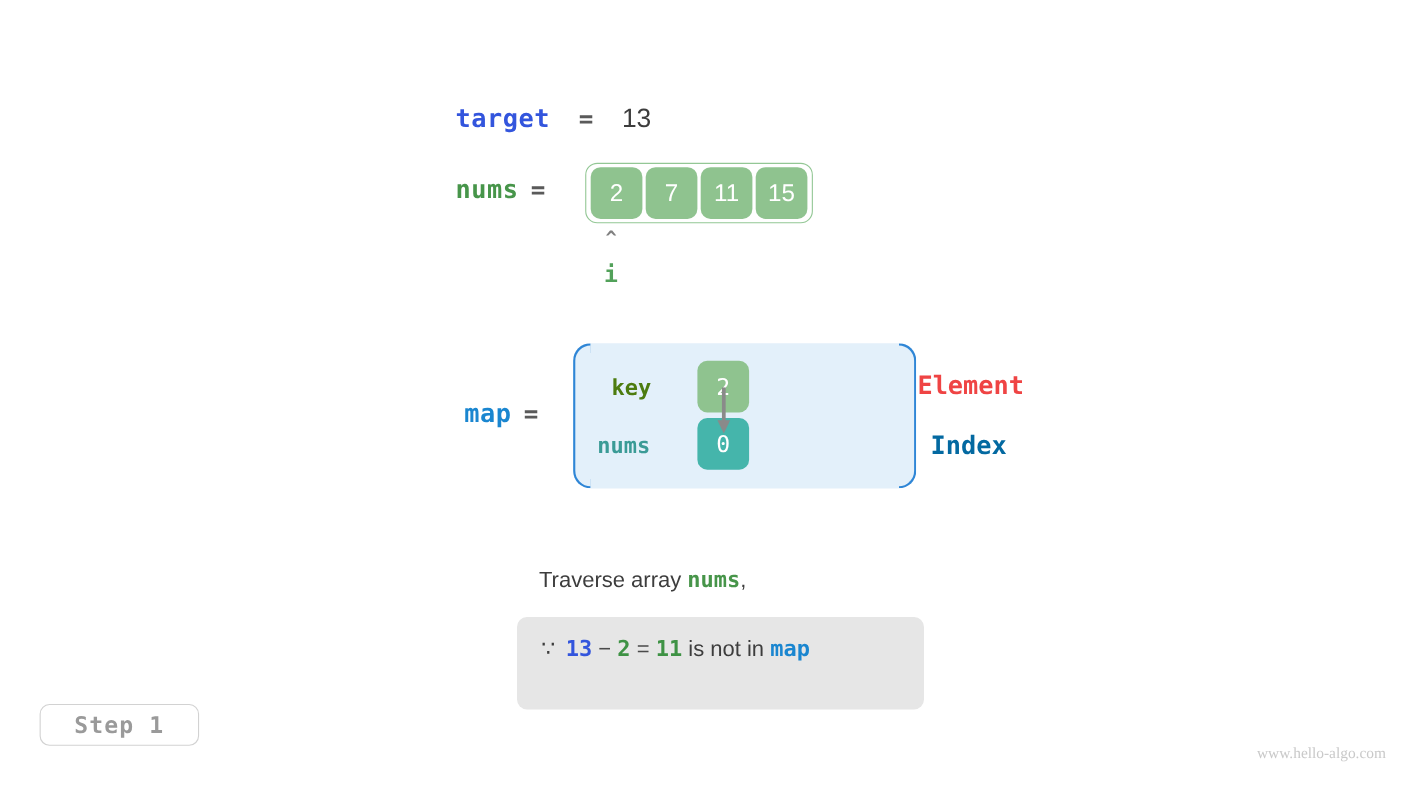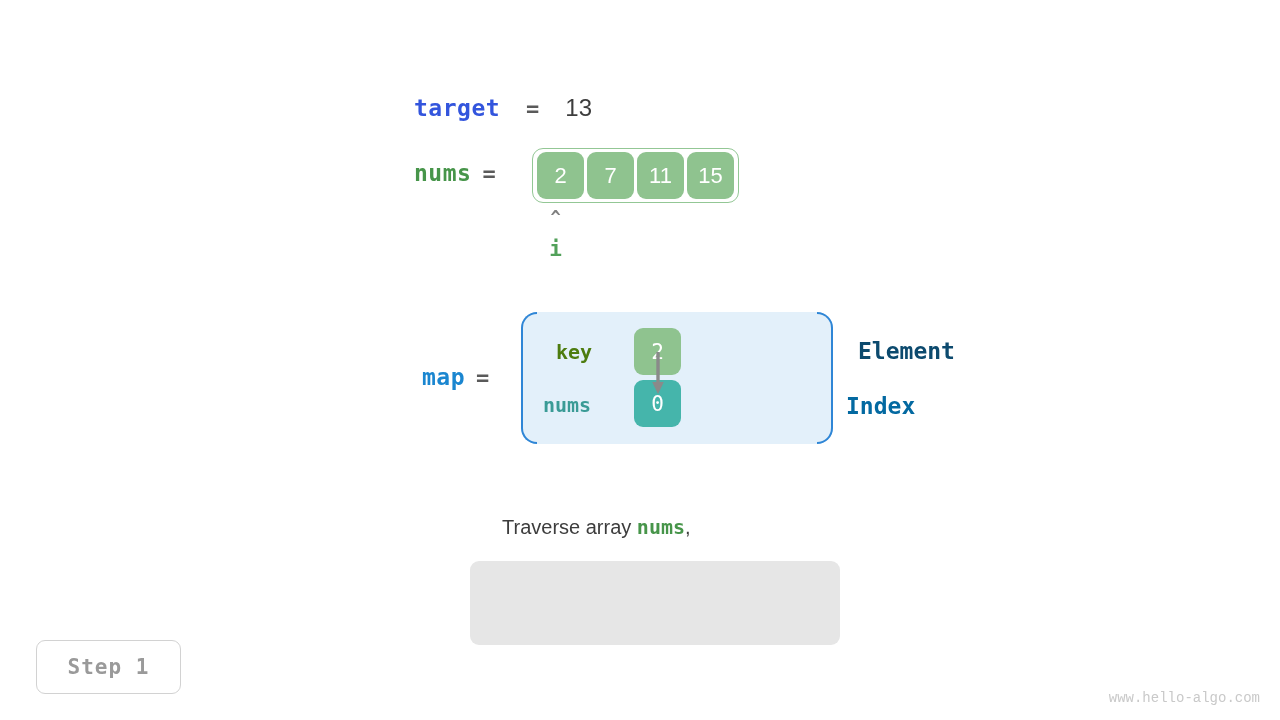--- a/index.html
+++ b/index.html
@@ -130,27 +130,27 @@
   #map-key-cell   { top: 328px; background: #8fc38f; }
   #map-value-cell { top: 380px; background: #45b5ab; }
 
   #map-arrow { position: absolute; left: 650px; top: 352px; }
 
   .map-side-label {
     position: absolute;
     font-family: "DejaVu Sans Mono", monospace;
     font-weight: bold; font-size: 23px;
   }
-  #element-label { left: 834px; top: 338px; color: #0c4a6e; padding-left: 24px; }
+  #element-label { left: 834px; top: 338px; color: #ef4444; }
   #index-label   { left: 846px; top: 393px; color: #0369a1; }
 
   
   #traverse-line {
     position: absolute; left: 490px; top: 515px;
-    font-size: 20px; color: #3d3d3d; margin-left: 12px;
+    font-size: 20px; color: #3d3d3d;
   }
   #traverse-line .kw {
     font-family: "DejaVu Sans Mono", monospace;
     font-weight: bold; color: #47954a; font-size: 20px;
   }
 
   #explain-box {
     position: absolute; left: 470px; top: 561px;
     width: 370px; height: 84px;
     background: #e6e6e6;
@@ -163,34 +163,34 @@
   }
   .sym { color: #3d3d3d; margin-right: 4px; }
   .b-target { font-family:"DejaVu Sans Mono", monospace; font-weight:bold; color:#3355dd; }
   .b-num    { font-family:"DejaVu Sans Mono", monospace; font-weight:bold; color:#3e9244; }
   .b-map    { font-family:"DejaVu Sans Mono", monospace; font-weight:bold; color:#1a86d0; }
   .op       { color:#4a4a4a; }
 
   
   #step-badge {
     position: absolute; left: 36px; top: 640px;
-    width: 145px; height: 54px;
+    width: 145px; height: 38px;
     border: 1.4px solid #d2d2d2;
     border-radius: 9px;
     display: flex; align-items: center; justify-content: center;
     font-family: "DejaVu Sans Mono", monospace;
     font-weight: bold; font-size: 21px; color: #9a9a9a;
     letter-spacing: 1px;
     background: #ffffff;
   }
 
   #watermark {
     position: absolute; right: 20px; top: 678px;
-    font-family: Liberation Mono, monospace;
-    font-size: 14px; color: #c9c9c9; margin-top: 12px;
+    font-family: Liberation Serif, serif;
+    font-size: 14px; color: #c9c9c9;
   }
 </style>
 </head>
 <body>
 
 <div class="stage">
 
   <div id="target-row">
     <span class="var">target</span>
     <span class="eq">=</span>
@@ -237,19 +237,29 @@
 
   <div id="element-label" class="map-side-label">Element</div>
   <div id="index-label" class="map-side-label">Index</div>
 
   <div id="traverse-line">
     <span>Traverse array</span>
     <span class="kw">nums</span><span>,</span>
   </div>
 
   <div id="explain-box">
+    <div class="explain-line">
+      <span class="sym">∵</span>
+      <span class="b-target">13</span>
+      <span class="op">−</span>
+      <span class="b-num">2</span>
+      <span class="op">=</span>
+      <span class="b-num">11</span>
+      <span>is not in</span>
+      <span class="b-map">map</span>
+    </div>
   </div>
 
   <div id="step-badge">Step 1</div>
 
   <div id="watermark">www.hello-algo.com</div>
 
 </div>
 
 </body></html>

